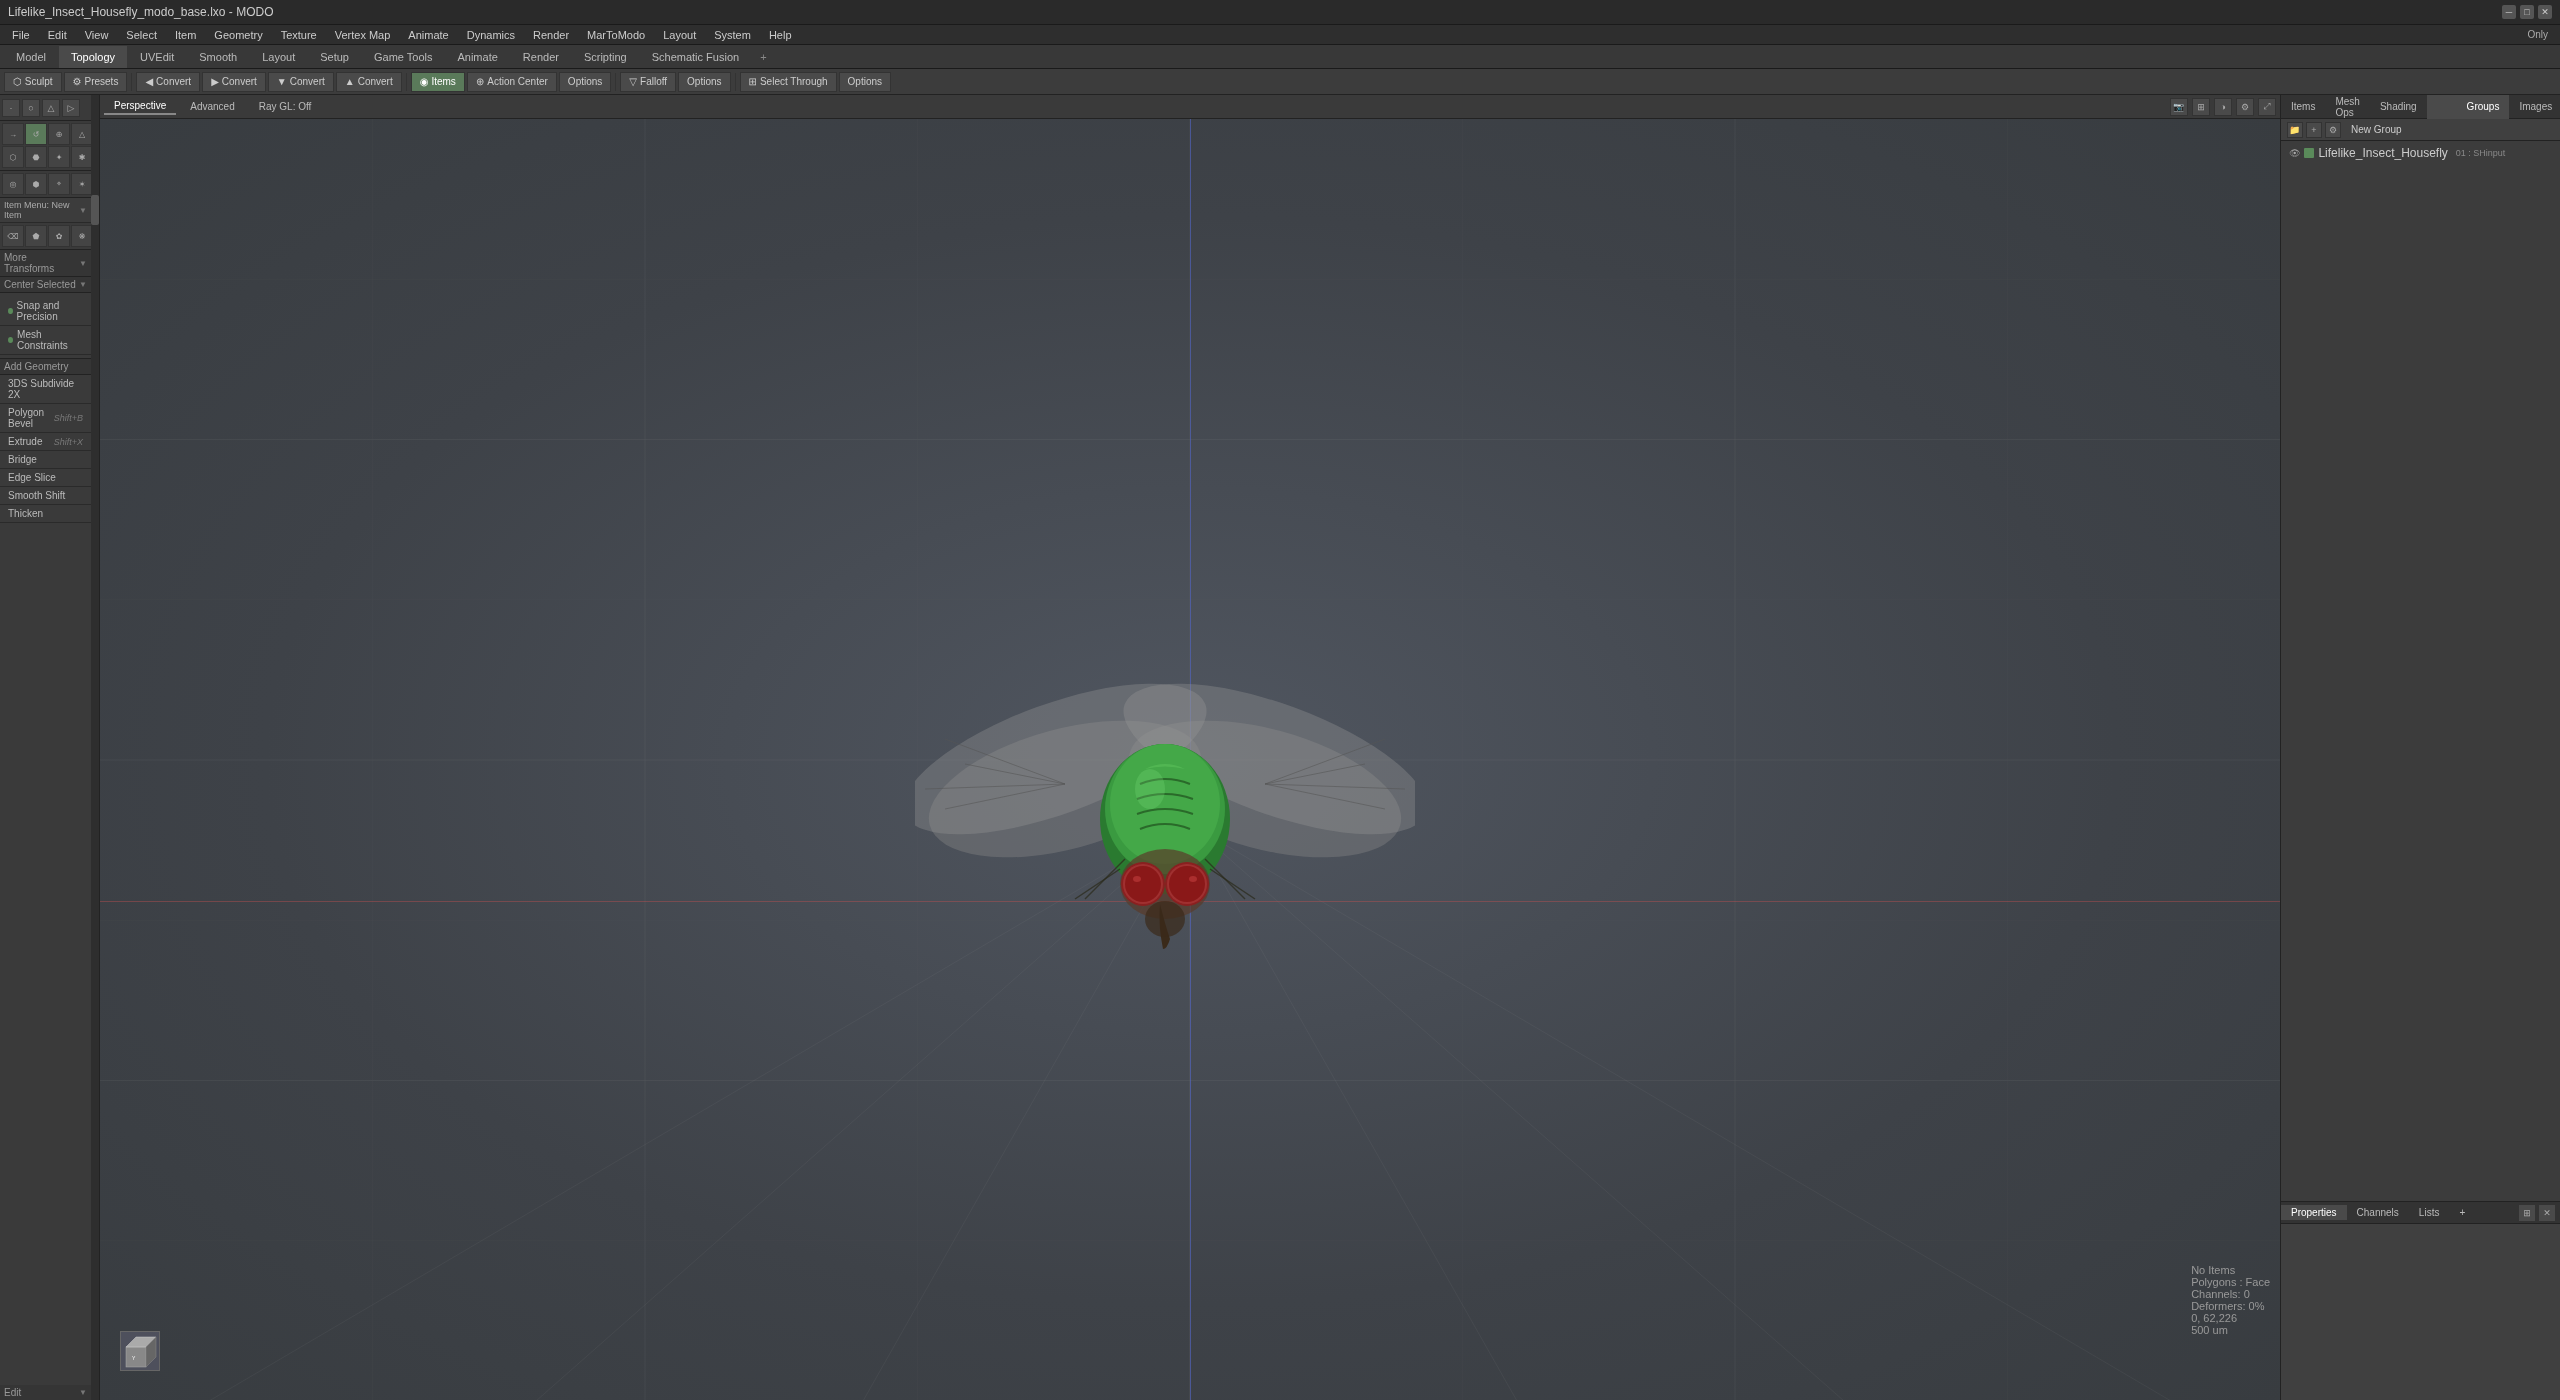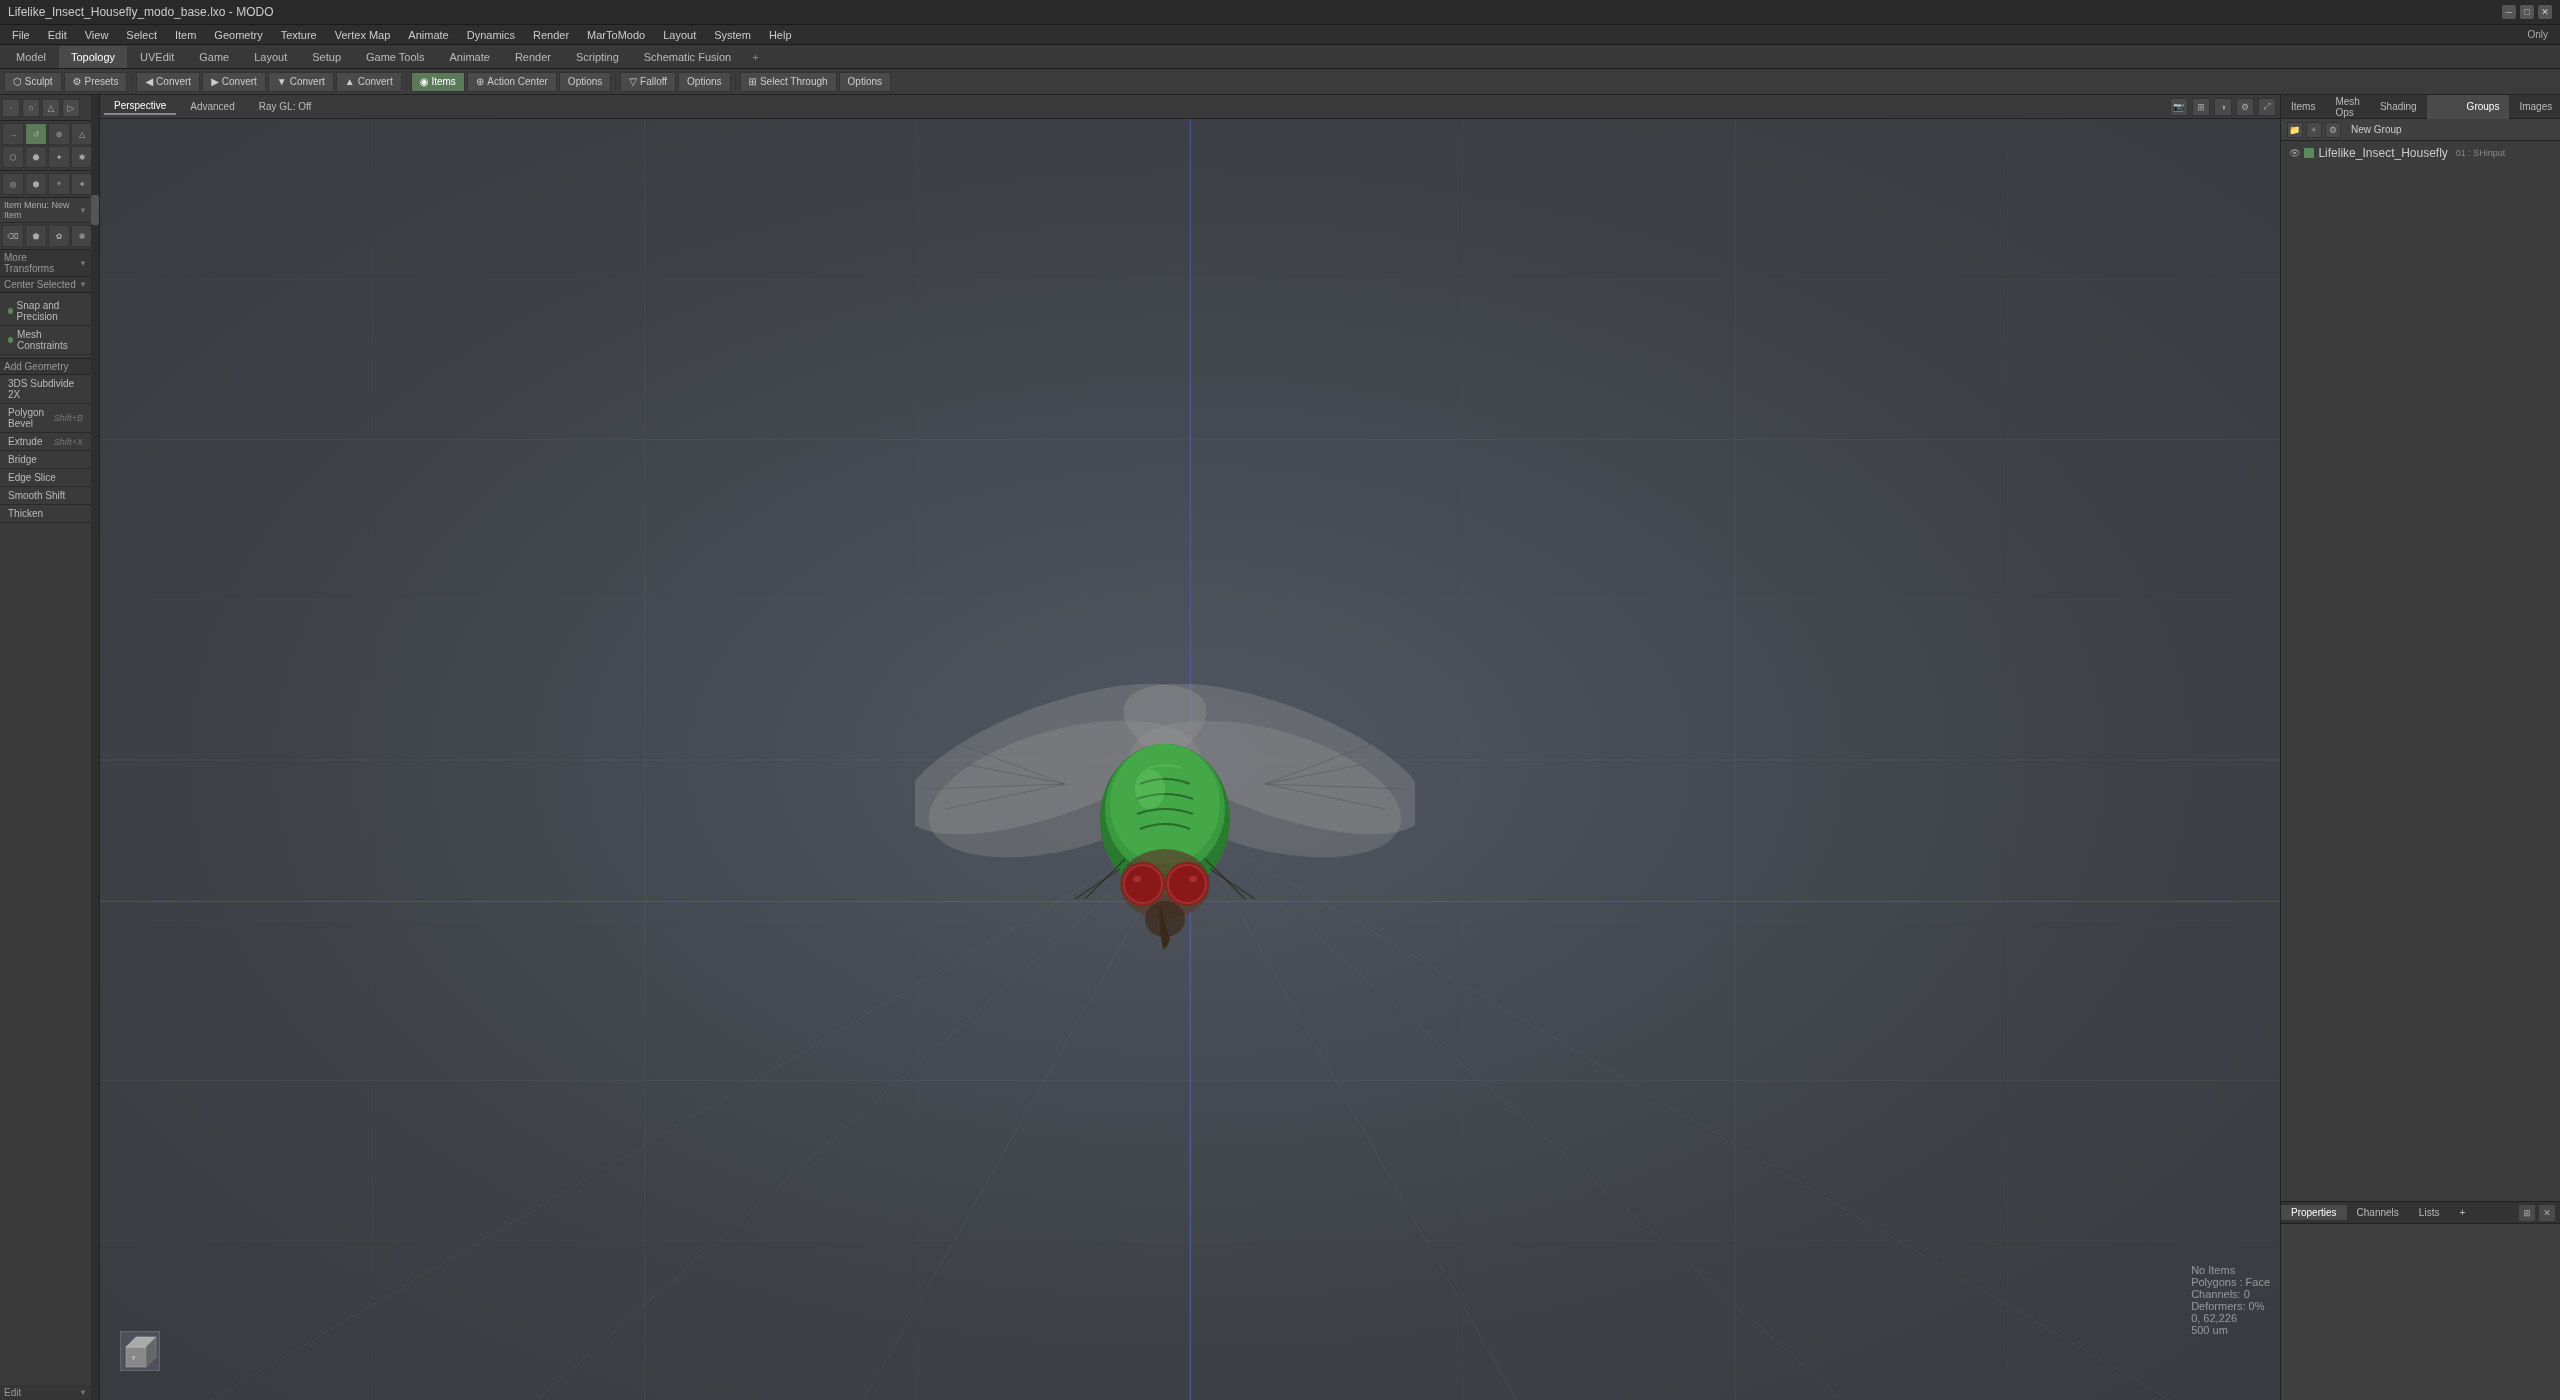--- a/index.html
+++ b/index.html
@@ -520,21 +520,21 @@
   <div class="menu-item">Layout</div>
   <div class="menu-item">System</div>
   <div class="menu-item">Help</div>
   <div style="margin-left:auto; padding: 2px 8px; color:#aaa; font-size:10px;">Only</div>
 </div>
 
 <div id="main-tabs">
   <div class="main-tab">Model</div>
   <div class="main-tab active">Topology</div>
   <div class="main-tab">UVEdit</div>
-  <div class="main-tab">Game</div>
+  <div class="main-tab">Smooth</div>
   <div class="main-tab">Layout</div>
   <div class="main-tab">Setup</div>
   <div class="main-tab">Game Tools</div>
   <div class="main-tab">Animate</div>
   <div class="main-tab">Render</div>
   <div class="main-tab">Scripting</div>
   <div class="main-tab">Schematic Fusion</div>
   <div class="main-tab-plus">+</div>
 </div>
 

